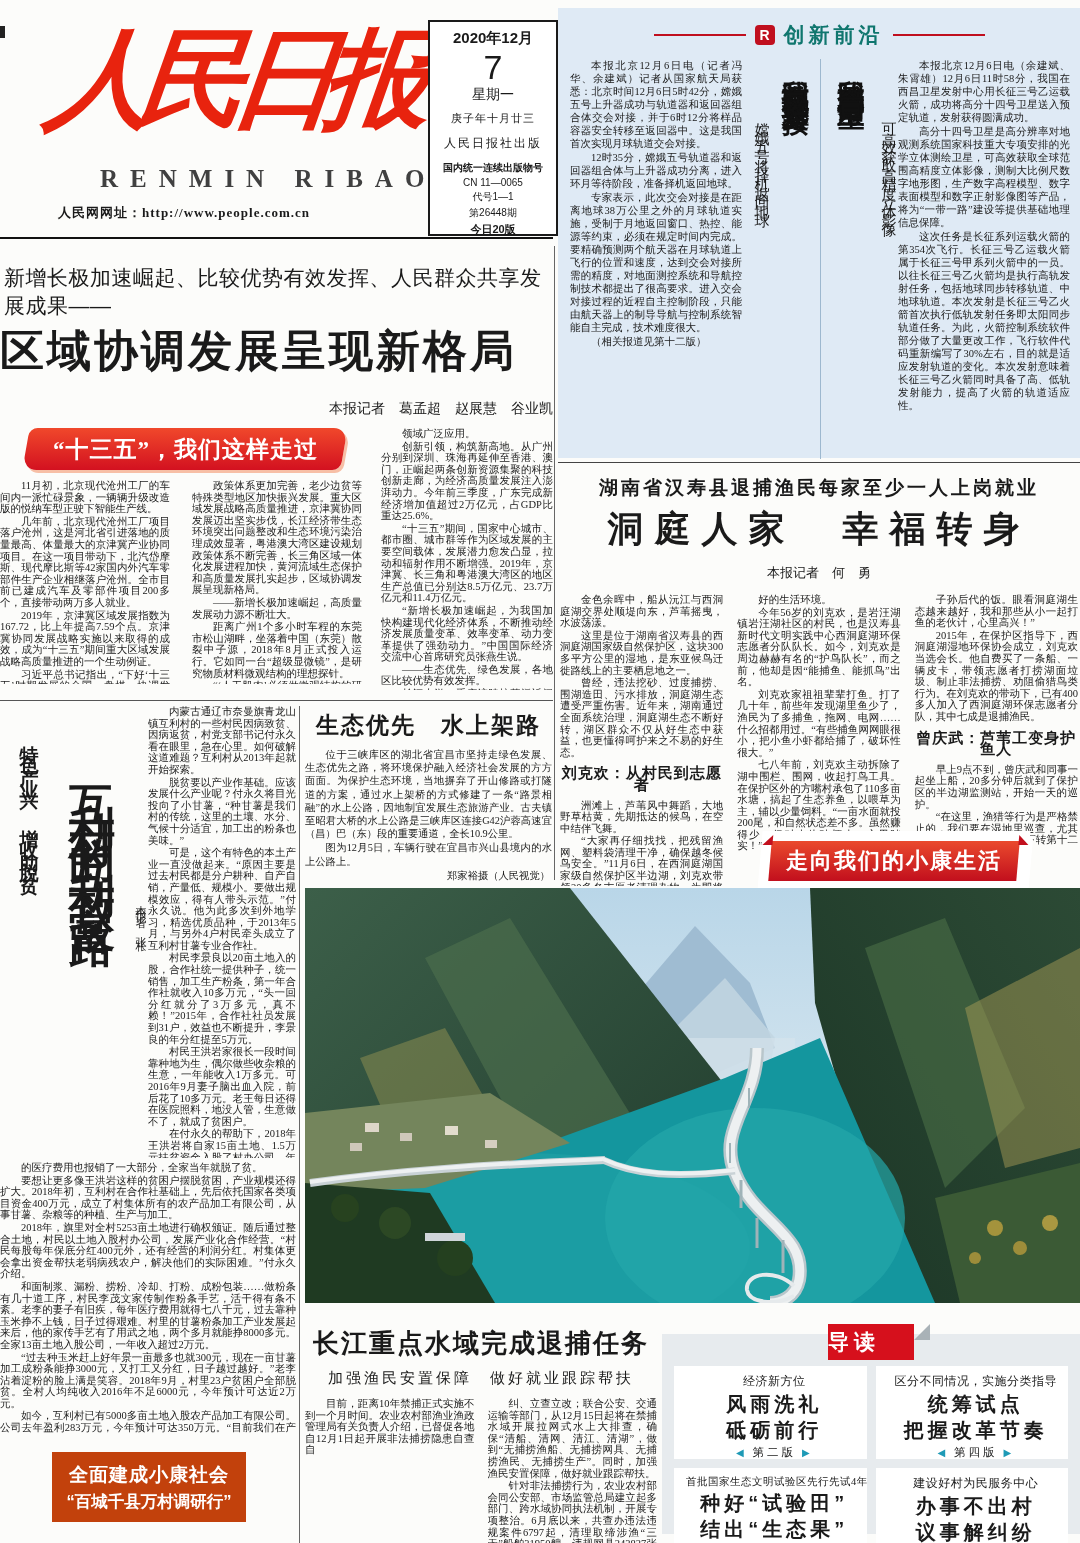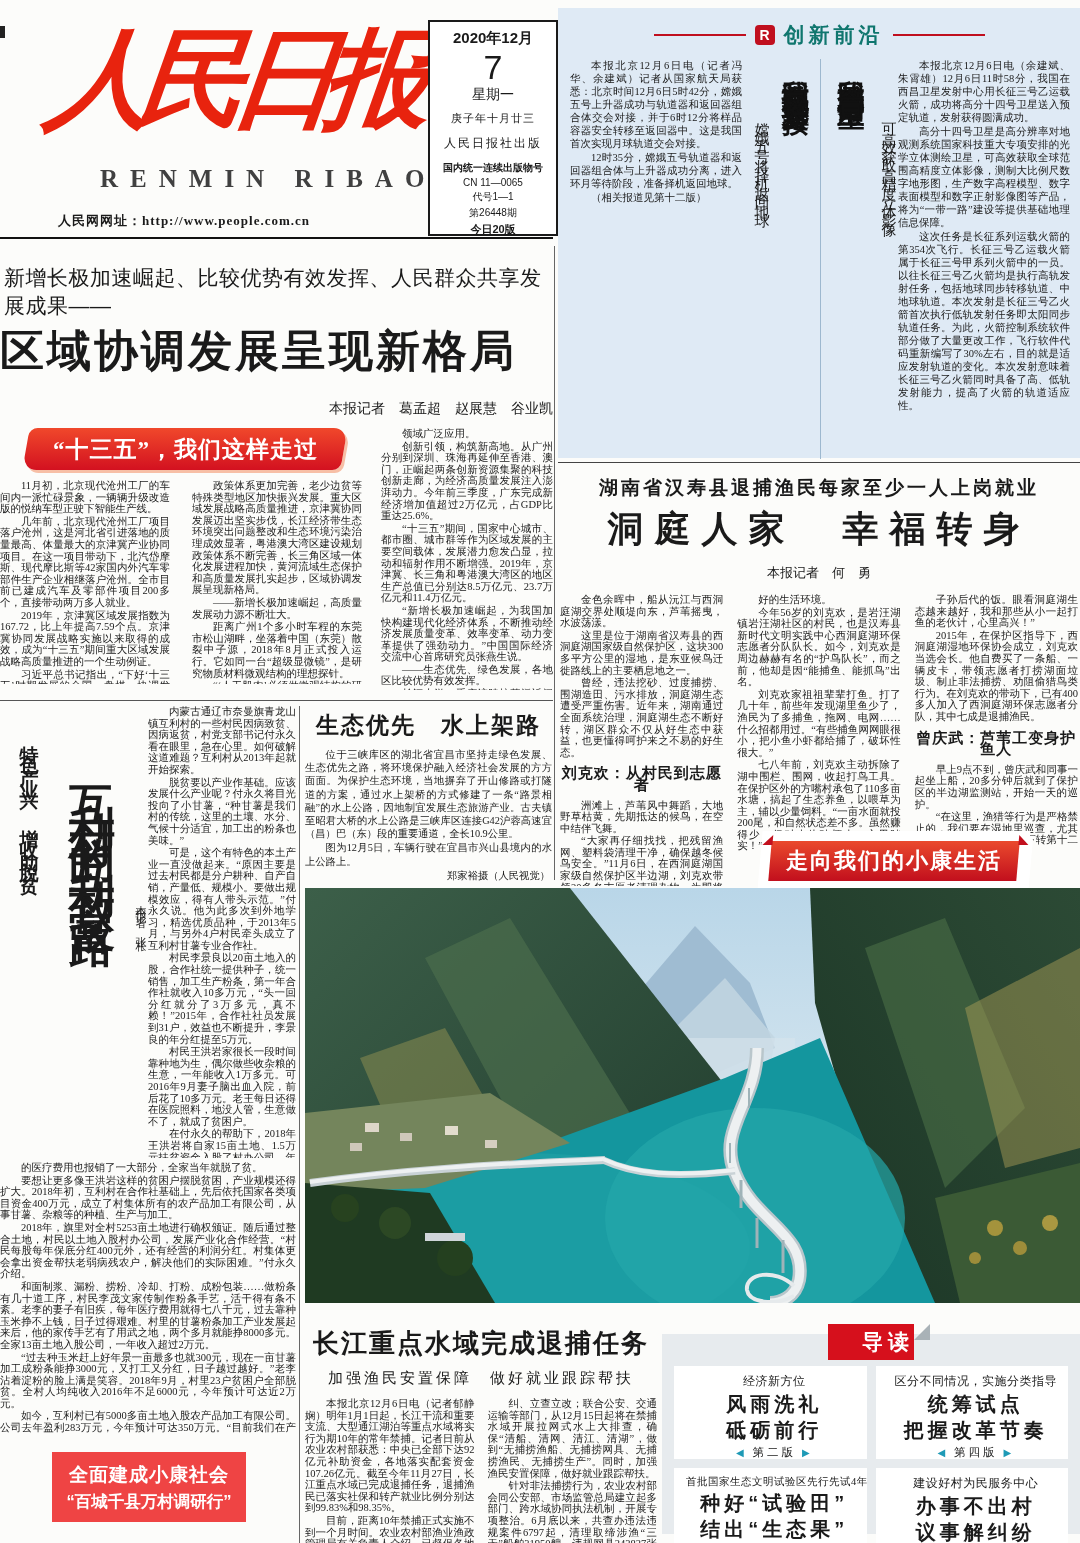--- a/index.html
+++ b/index.html
@@ -10,21 +10,21 @@
   .para{margin:0;text-indent:2em;}
   .col p{margin:0 0 1px 0;}
 
   
   #corner-tick{position:absolute;left:0;top:26px;width:5px;height:12px;background:#222;}
   #masthead-title{position:absolute;left:48px;top:-14px;width:390px;height:185px;
     font-family:"DejaVu Serif","Liberation Serif",serif;font-weight:900;font-style:italic;
     font-size:108px;line-height:185px;letter-spacing:-16px;color:#e8230e;transform:skewX(-6deg);white-space:nowrap;}
   #masthead-latin{position:absolute;left:100px;top:165px;width:280px;text-align:center;
     color:#404040;font-size:25px;font-weight:bold;letter-spacing:12px;white-space:nowrap;}
-  #masthead-site{position:absolute;left:58px;top:212px;font-size:13px;font-weight:bold;letter-spacing:1px;}
+  #masthead-site{position:absolute;left:58px;top:204px;font-size:13px;font-weight:bold;letter-spacing:1px;}
 
   
   #datebox{position:absolute;left:428px;top:20px;width:126px;height:212px;border:2px solid #1a1a1a;
     text-align:center;background:#fff;}
   #datebox .d1{font-size:15px;font-weight:bold;margin-top:7px;}
   #datebox .d2{font-size:34px;line-height:36px;margin-top:1px;}
   #datebox .d3{font-size:14px;margin-top:1px;}
   #datebox .d4{font-size:11px;margin-top:7px;letter-spacing:1px;}
   #datebox .d5{font-size:12px;margin-top:9px;letter-spacing:2px;}
   #datebox .d6{font-size:10px;font-weight:bold;margin-top:9px;}
@@ -84,21 +84,21 @@
     font-family:"Liberation Sans","DejaVu Sans",sans-serif;}
 
   
   #huli{position:absolute;left:0;top:706px;width:296px;}
   #huli .toprow{display:flex;height:452px;overflow:hidden;}
   #huli .vkicker{width:42px;font-size:19px;font-weight:bold;letter-spacing:11px;padding-top:24px;}
   #huli .vhead{width:82px;font-size:46px;font-weight:900;letter-spacing:17px;padding-top:44px;}
   #huli .vbyline{width:24px;font-size:11px;letter-spacing:4px;padding-top:190px;color:#222;}
   #huli .narrow{width:148px;height:452px;}
   #huli .wide{margin-top:4px;height:272px;overflow:hidden;font-size:10.5px;line-height:11.6px;text-align:justify;}
-  #huli-box{position:absolute;left:52px;top:1452px;width:194px;height:70px;background:#ef4444;
+  #huli-box{position:absolute;left:52px;top:1452px;width:194px;height:70px;background:#c2410c;
     display:flex;flex-direction:column;align-items:center;justify-content:center;gap:3px;}
   #huli-box .l1{color:#fff;font-size:19px;font-weight:bold;letter-spacing:1px;}
   #huli-box .l2{color:#fff;font-size:16.5px;font-weight:bold;}
 
   
   #eco{position:absolute;left:305px;top:706px;width:247px;height:176px;overflow:hidden;}
   #eco .headline{font-size:23px;font-weight:900;text-align:center;letter-spacing:2px;margin-top:4px;}
   #eco .txt{font-size:10.3px;line-height:13.2px;text-align:justify;margin-top:7px;}
   #eco .credit-line{text-align:right;font-size:10.3px;margin-top:1px;padding-right:2px;}
 
@@ -108,21 +108,21 @@
   
   #yangtze{position:absolute;left:305px;top:1322px;width:352px;height:221px;overflow:hidden;}
   #yangtze .headline{font-size:26px;font-weight:900;text-align:center;letter-spacing:2px;margin-top:4px;}
   #yangtze .subtitle{font-size:15px;text-align:center;letter-spacing:3px;margin-top:8px;}
   #yangtze .cols{display:flex;gap:13px;margin-top:10px;height:152px;overflow:hidden;}
   #yangtze .c{width:170px;}
 
   
   #guide{position:absolute;left:662px;top:1334px;width:418px;height:200px;background:#e7ebee;}
   #guide-badge{position:absolute;left:166px;top:-10px;width:86px;height:36px;background:#d6101c;
-    display:flex;align-items:center;justify-content:flex-end;z-index:2;}
+    display:flex;align-items:center;justify-content:flex-start;z-index:2;}
   #guide-badge span{color:#fff;font-size:21px;font-weight:bold;letter-spacing:5px;}
   #guide-badge:after{content:"";position:absolute;right:-16px;top:0;border-style:solid;
     border-width:0 0 16px 16px;border-color:transparent transparent #a9b2b7 transparent;}
   #guide .grid{display:grid;grid-template-columns:1fr 1fr;gap:9px;padding:32px 12px 10px 12px;}
   .guide-box{background:#fff;text-align:center;padding:7px 4px 8px 12px;height:78px;overflow:hidden;}
   .guide-box .gk{font-size:12px;white-space:nowrap;letter-spacing:0.5px;}
   .guide-box .gk.small{font-size:10.5px;}
   .guide-box .gt{font-family:"Liberation Sans","DejaVu Sans",sans-serif;font-size:20px;font-weight:900;
     letter-spacing:4px;line-height:24px;margin-top:2px;}
   .guide-box .gp{font-size:11.5px;margin-top:3px;letter-spacing:3px;}
@@ -156,20 +156,21 @@
     <div class="hd sans">
       <div class="line"></div>
       <div class="logo">R</div>
       <div class="label">创新前沿</div>
       <div class="line"></div>
     </div>
     <div class="content">
       <div class="news-col col">
           <p class="para">本报北京12月6日电（记者冯华、余建斌）记者从国家航天局获悉：北京时间12月6日5时42分，嫦娥五号上升器成功与轨道器和返回器组合体交会对接，并于6时12分将样品容器安全转移至返回器中。这是我国首次实现月球轨道交会对接。</p>
           <p class="para">12时35分，嫦娥五号轨道器和返回器组合体与上升器成功分离，进入环月等待阶段，准备择机返回地球。</p>
+          <p class="para">专家表示，此次交会对接是在距离地球38万公里之外的月球轨道实施，受制于月地返回窗口、热控、能源等约束，必须在规定时间内完成。要精确预测两个航天器在月球轨道上飞行的位置和速度，达到交会对接所需的精度，对地面测控系统和导航控制技术都提出了很高要求。进入交会对接过程的近程自主控制阶段，只能由航天器上的制导导航与控制系统智能自主完成，技术难度很大。</p>
           <p class="para">（相关报道见第十二版）</p>
         </div>
       <div class="v-sub vtext">嫦娥五号将择机返回地球</div>
       <div class="v-head vtext sans">我国首次实现月球轨道交会对接</div>
       <div class="divider"></div>
       <div class="v-head vtext sans">我国成功发射高分十四号卫星</div>
       <div class="v-sub vtext">可高效获取高精度立体影像</div>
       <div class="news-col col">
           <p class="para">本报北京12月6日电（余建斌、朱霄雄）12月6日11时58分，我国在西昌卫星发射中心用长征三号乙运载火箭，成功将高分十四号卫星送入预定轨道，发射获得圆满成功。</p>
           <p class="para">高分十四号卫星是高分辨率对地观测系统国家科技重大专项安排的光学立体测绘卫星，可高效获取全球范围高精度立体影像，测制大比例尺数字地形图，生产数字高程模型、数字表面模型和数字正射影像图等产品，将为“一带一路”建设等提供基础地理信息保障。</p>
@@ -351,21 +352,20 @@
     <line x1="425" y1="255" x2="425" y2="275" stroke="#9fb3b8" stroke-width="2"></line>
     <line x1="444" y1="200" x2="444" y2="220" stroke="#9fb3b8" stroke-width="2"></line>
     <rect x="120" y="345" width="40" height="8" fill="#cfd6da"></rect>
   </svg>
 
   <div id="yangtze">
     <div class="headline sans">长江重点水域完成退捕任务</div>
     <div class="subtitle">加强渔民安置保障　做好就业跟踪帮扶</div>
     <div class="cols">
       <div class="body-col c col">
-          <p class="para">本报北京12月6日电（记者郁静娴）明年1月1日起，长江干流和重要支流、大型通江湖泊等重点水域将实行为期10年的常年禁捕。记者日前从农业农村部获悉：中央已全部下达92亿元补助资金，各地落实配套资金107.26亿元。截至今年11月27日，长江重点水域已完成退捕任务，退捕渔民已落实社保和转产就业比例分别达到99.83%和98.35%。</p>
           <p class="para">目前，距离10年禁捕正式实施不到一个月时间。农业农村部渔业渔政管理局有关负责人介绍，已督促各地自12月1日起开展非法捕捞隐患自查自</p>
         </div>
       <div class="body-col c col">
           <p class="para">纠、立查立改；联合公安、交通运输等部门，从12月15日起将在禁捕水域开展拉网式水上大排查，确保“清船、清网、清江、清湖”，做到“无捕捞渔船、无捕捞网具、无捕捞渔民、无捕捞生产”。同时，加强渔民安置保障，做好就业跟踪帮扶。</p>
           <p class="para">针对非法捕捞行为，农业农村部会同公安部、市场监管总局建立起多部门、跨水域协同执法机制，开展专项整治。6月底以来，共查办违法违规案件6797起，清理取缔涉渔“三无”船舶31950艘，违规网具242827张（顶）。</p>
         </div>
     </div>
   </div>
 
   <div id="guide">

